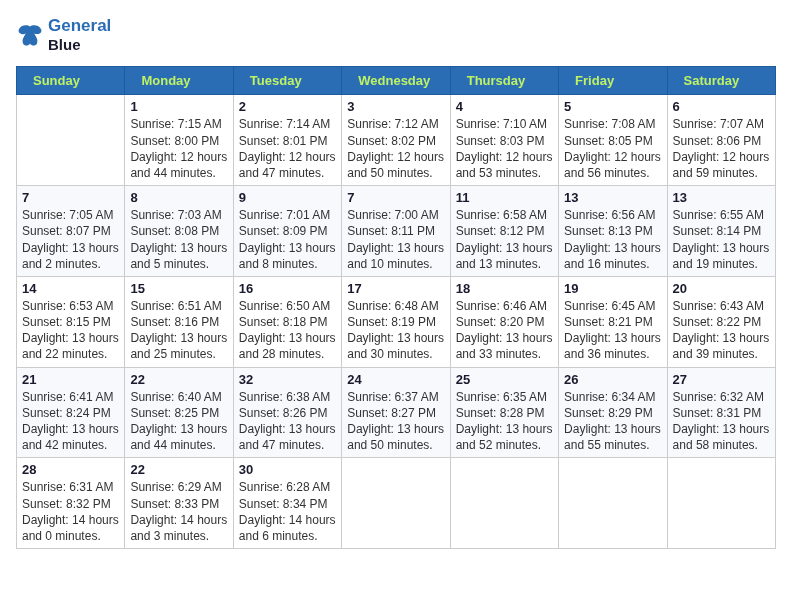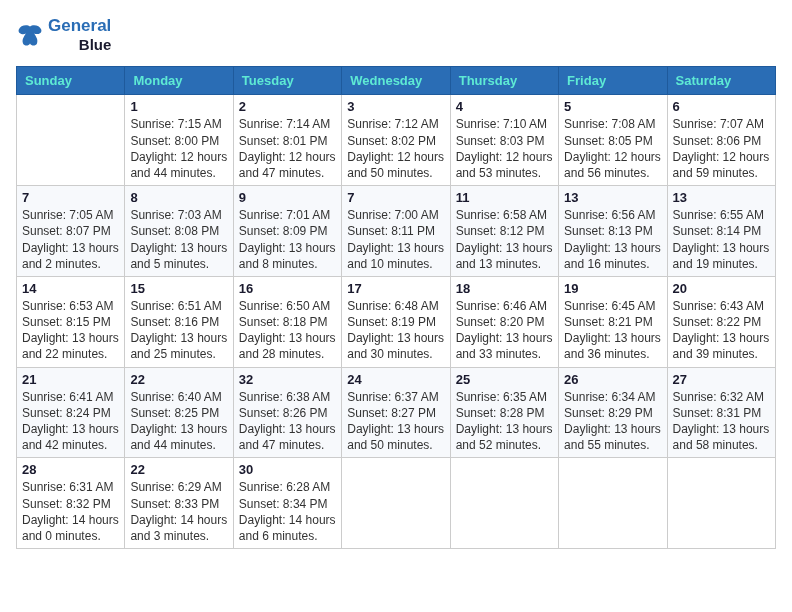--- a/index.html
+++ b/index.html
@@ -13,21 +13,20 @@
     .header-area {
       display: flex;
       justify-content: space-between;
       align-items: flex-start;
       margin-bottom: 12px;
     }
     .logo {
       display: flex;
       align-items: center;
       gap: 4px;
-      text-align: right;
     }
     .logo-bird {
       width: 28px;
       height: 28px;
     }
     .title-block {
       text-align: right;
     }
     .calendar-title {
       font-size: 36px;
@@ -38,22 +37,22 @@
       font-size: 16px;
       color: #555;
     }
     table {
       width: 100%;
       border-collapse: collapse;
       font-size: 11px;
     }
     thead tr th {
       background: #2a6db5;
-      color: #5eead4;
-      padding: 6px 8px;
+      color: #bef264;
+      padding: 6px 16px;
       text-align: left;
       font-size: 13px;
       font-weight: bold;
       border: 1px solid #1e5a9c;
     }
     tbody tr td {
       vertical-align: top;
       border: 1px solid #ccc;
       padding: 4px 5px;
       width: 14.28%;

